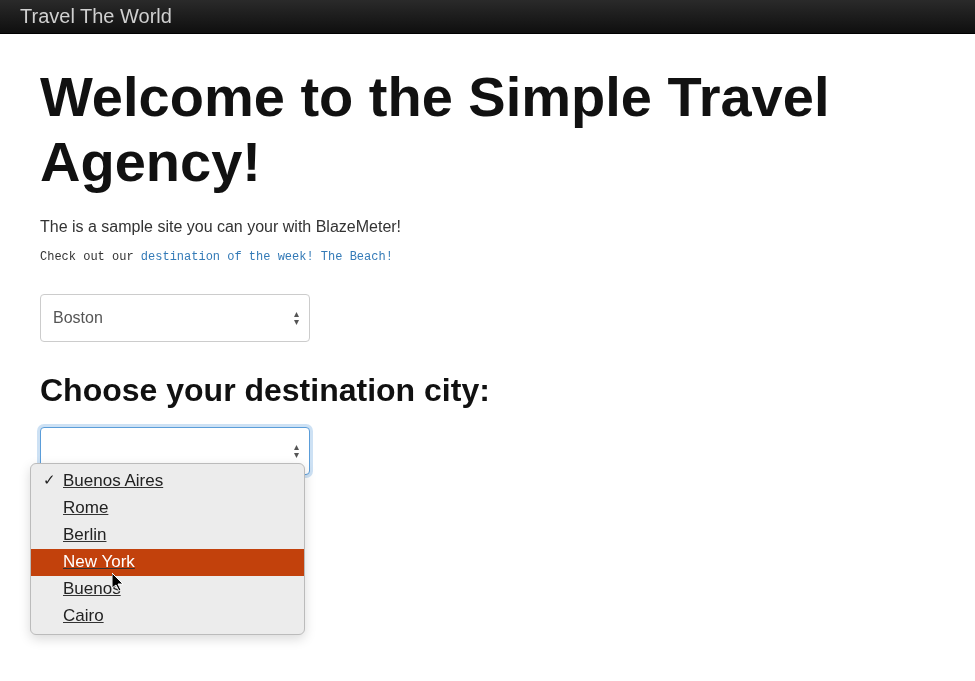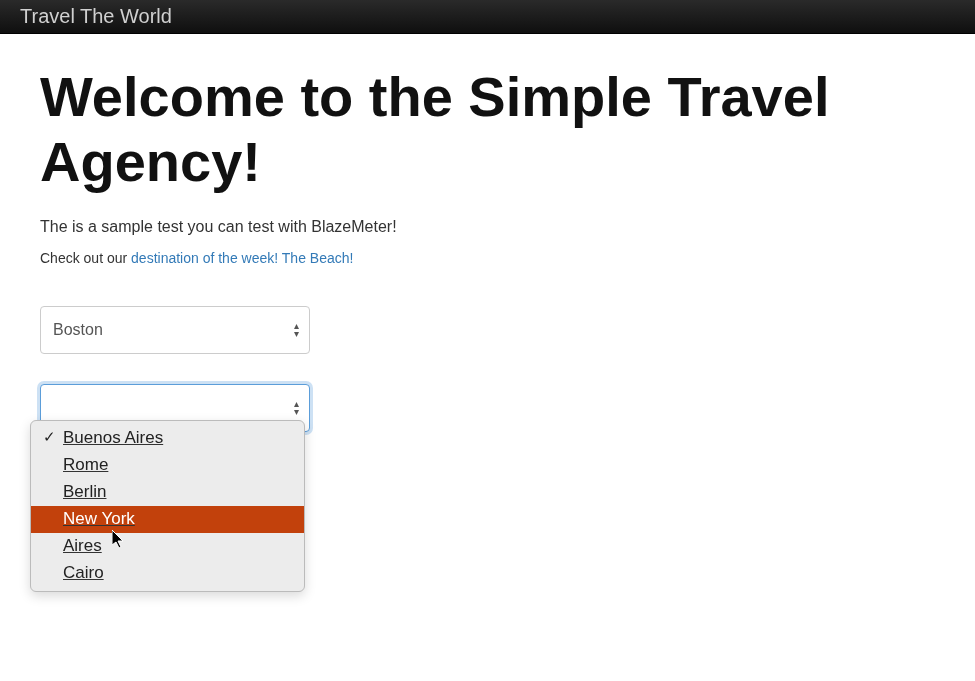--- a/index.html
+++ b/index.html
@@ -37,23 +37,24 @@
       margin-top: 10px;
       margin-bottom: 24px;
       color: #111;
     }
     .lead {
       font-size: 16px;
       color: #333;
       margin-bottom: 14px;
     }
     .link-line {
-      font-size: 14px;
+      font-size: 12px;
       color: #333;
-      margin-bottom: 40px;
+      margin-bottom: 30px;
+      font-family: Liberation Mono, monospace;
     }
     .link-line a {
       color: #337ab7;
       text-decoration: none;
     }
     h2 {
       font-size: 32px;
       font-weight: 700;
       margin-top: 20px;
       margin-bottom: 18px;
@@ -147,46 +148,47 @@
 <body>
 
 <div class="navbar">
   <div class="navbar-brand">Travel The World</div>
 </div>
 
 <div class="container">
 
   <h1>Welcome to the Simple Travel Agency!</h1>
 
-  <p class="lead">The is a sample test you can test with BlazeMeter!</p>
+  <p class="lead">The is a sample site you can your with BlazeMeter!</p>
 
   <p class="link-line">
     <span>Check out our </span><a href="#">destination of the week! The Beach!</a>
   </p>
 
 
   <div class="select-wrap">
     <div class="form-select">
       <span>Boston</span>
       <span class="caret"></span>
     </div>
   </div>
 
+  <h2>Choose your destination city:</h2>
 
   <div class="select-wrap">
     <div class="form-select open">
       <span style="visibility:hidden;">Buenos Aires</span>
       <span class="caret"></span>
     </div>
     <div class="dropdown-list" id="dest-dropdown">
         <div class="dropdown-item selected">Buenos Aires</div>
         <div class="dropdown-item">Rome</div>
         <div class="dropdown-item">Berlin</div>
         <div class="dropdown-item highlighted">New York</div>
-        <div class="dropdown-item">Aires</div>
+        <div class="dropdown-item">Buenos</div>
         <div class="dropdown-item">Cairo</div>
       </div>
     <svg class="cursor" style="left:72px; top:146px;" viewBox="0 0 16 20">
       <path d="M0,0 L0,15 L4,12 L7,18 L9,17 L6,11 L11,11 Z" fill="#000" stroke="#fff" stroke-width="1"></path>
     </svg>
   </div>
 
 </div>
 
 </body></html>

